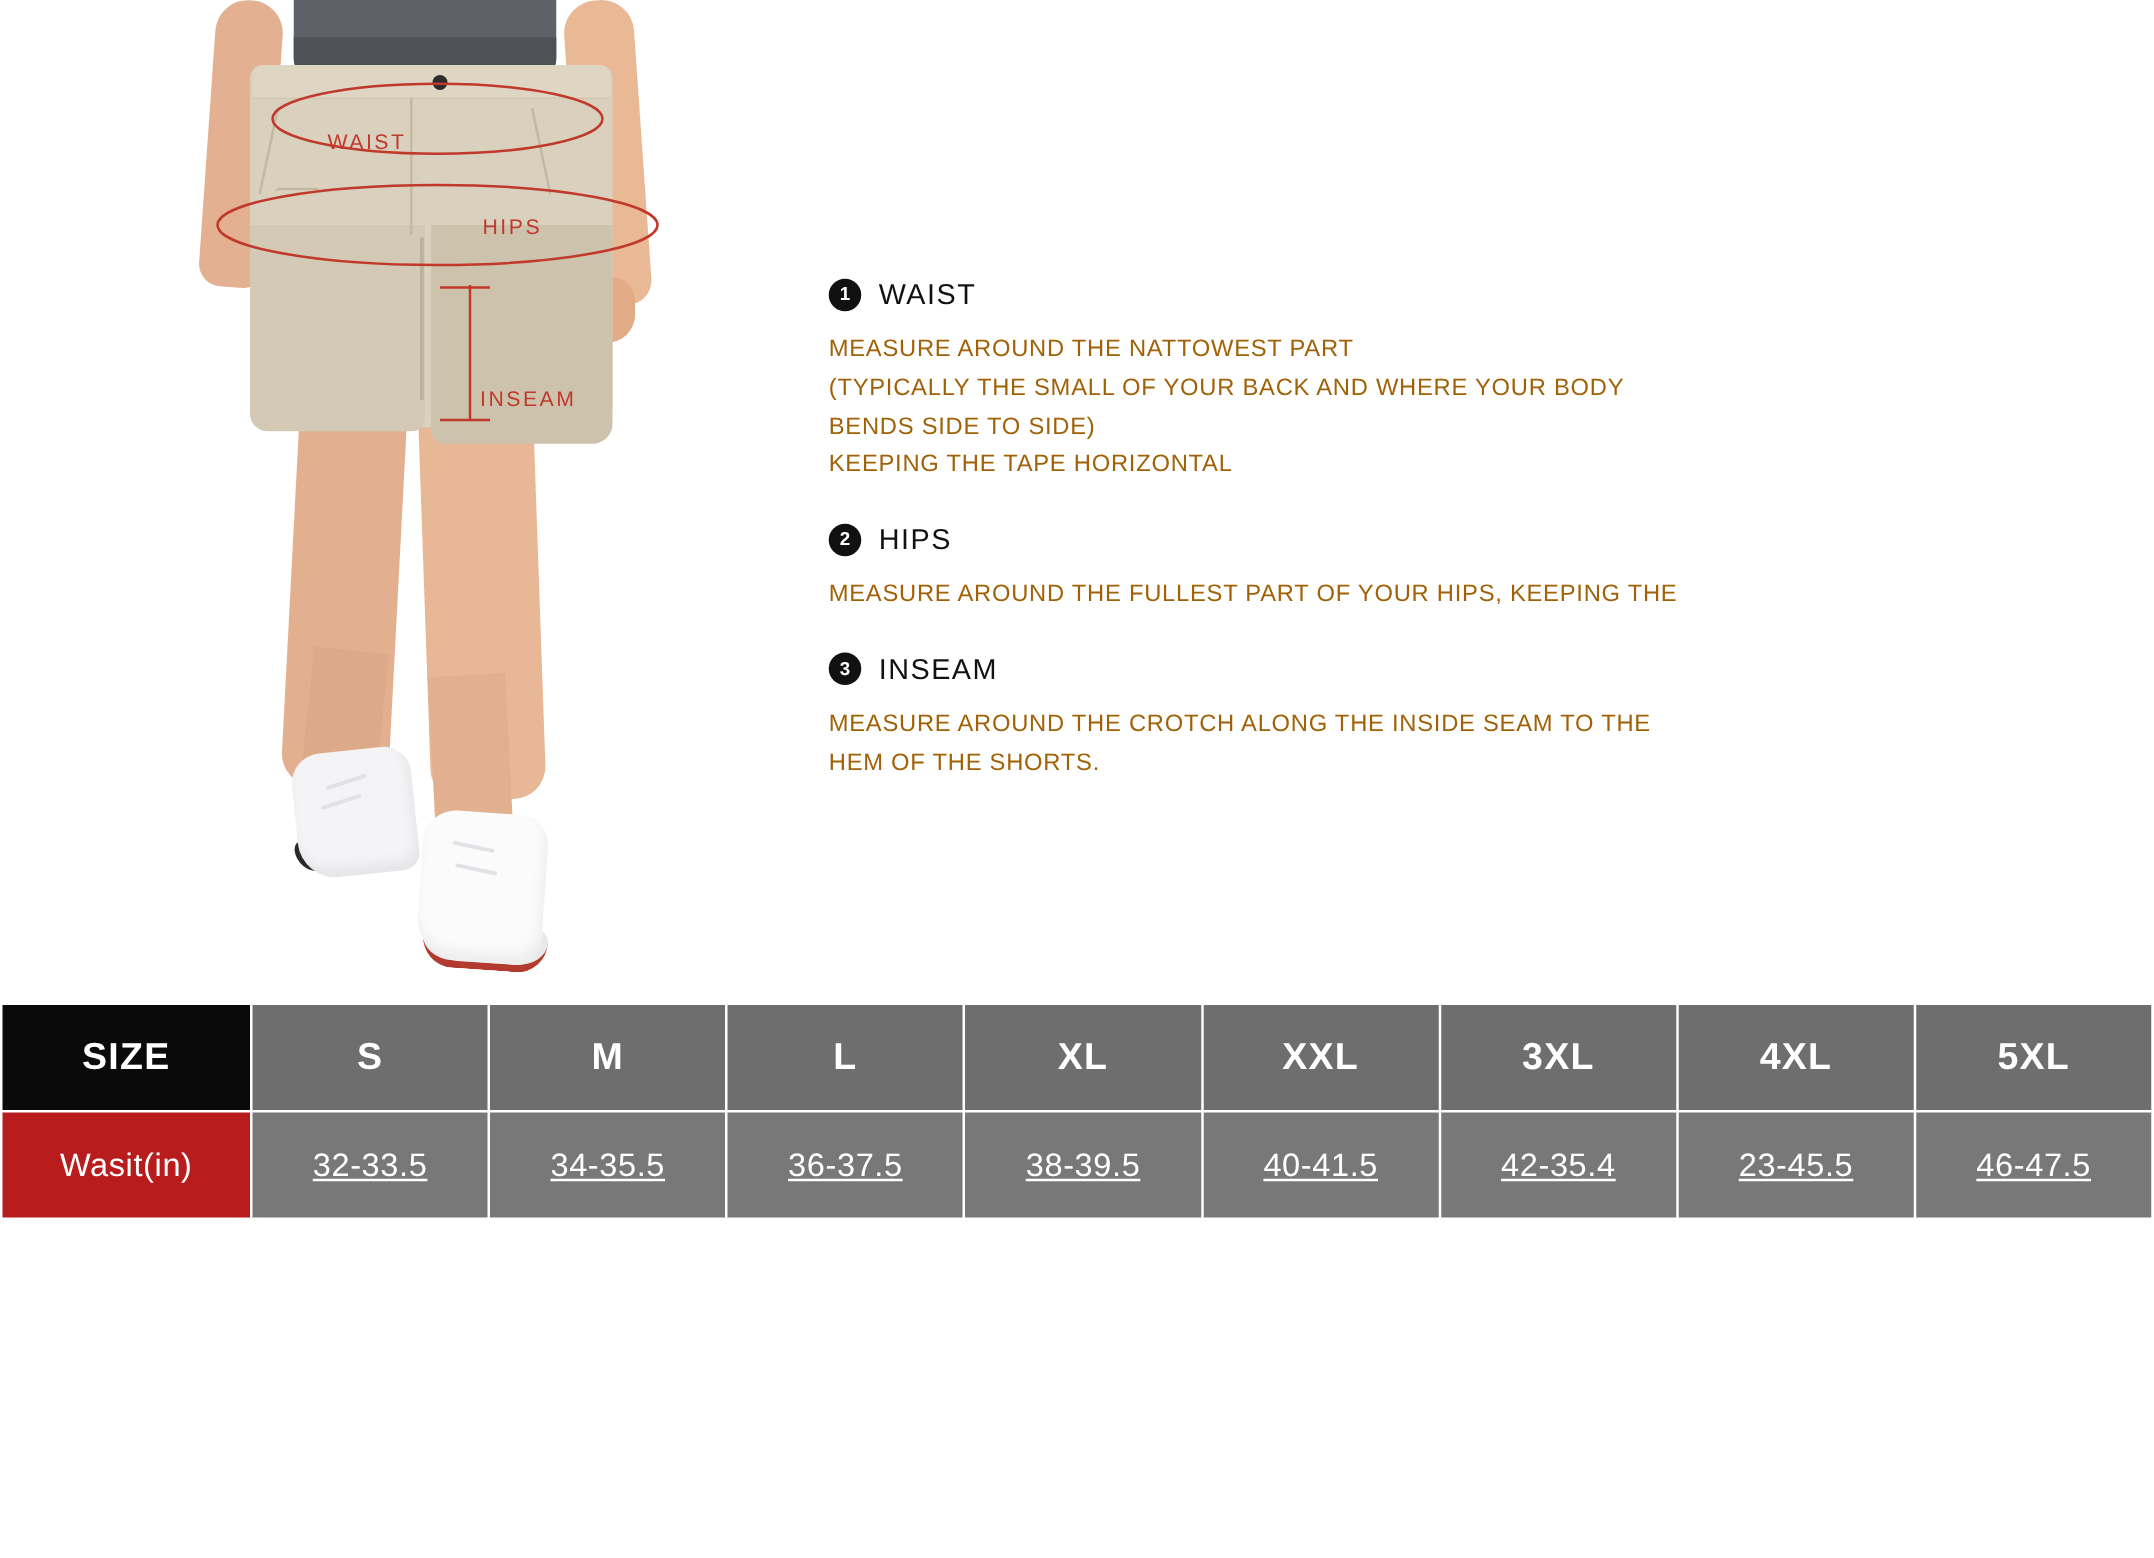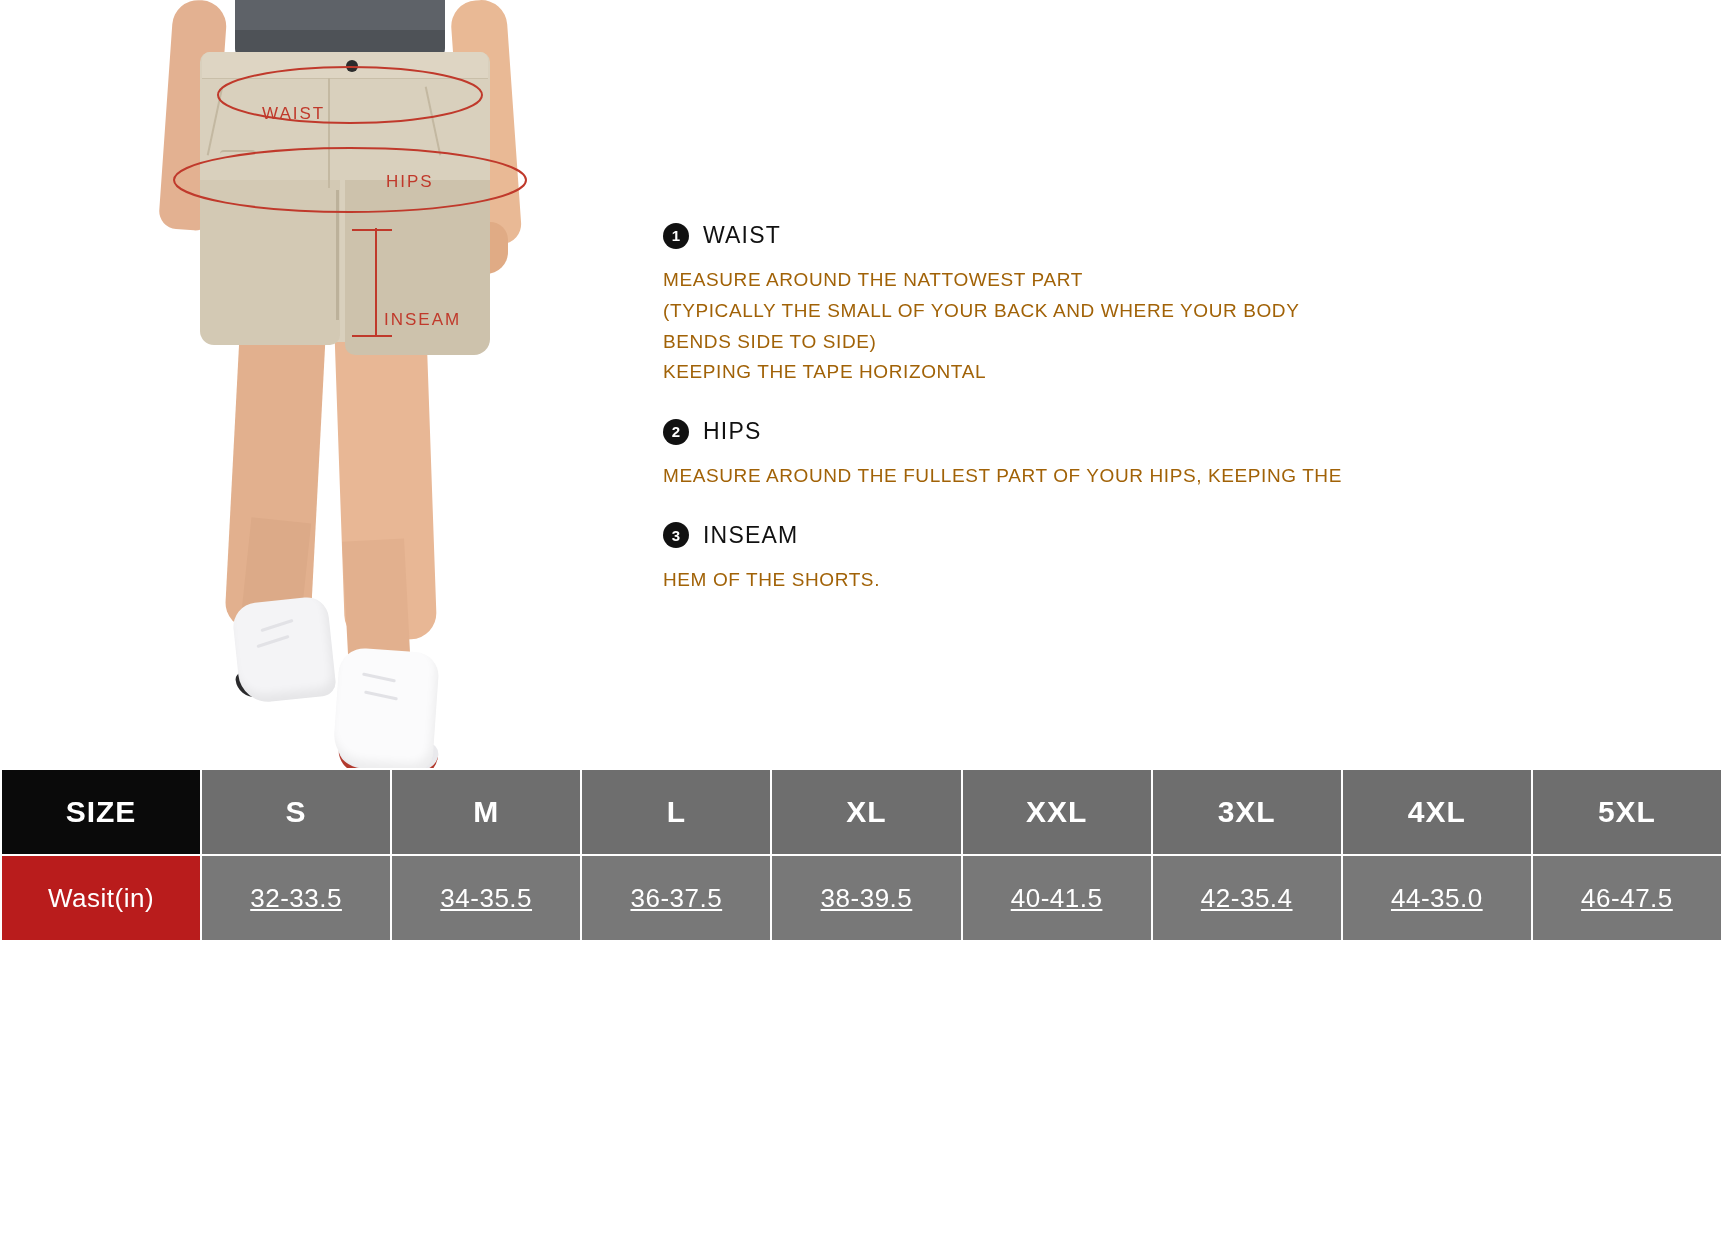--- a/index.html
+++ b/index.html
@@ -272,21 +272,21 @@
     font-size: 19px;
     color: #a16207;
     letter-spacing: 0.6px;
     line-height: 1.62;
   }
 
   
   #size-table {
     position: absolute;
     left: 0;
-    top: 768px;
+    top: 802px;
     width: 1723px;
     border-collapse: collapse;
     table-layout: fixed;
   }
   #size-table td, #size-table th {
     border: 2px solid #ffffff;
     text-align: center;
     color: #ffffff;
     font-family: "Liberation Sans", sans-serif;
   }
@@ -394,20 +394,21 @@
         <span class="instr-title">HIPS</span>
       </div>
       <div class="instr-line">MEASURE AROUND THE FULLEST PART OF YOUR HIPS, KEEPING THE</div>
     </div>
 
     <div class="instr-block">
       <div class="instr-head">
         <span class="num-badge">3</span>
         <span class="instr-title">INSEAM</span>
       </div>
+      <div class="instr-line">MEASURE AROUND THE CROTCH ALONG THE INSIDE SEAM TO THE</div>
       <div class="instr-line">HEM OF THE SHORTS.</div>
     </div>
 
   </div>
 </div>
 
 <table id="size-table">
   <tbody>
     <tr>
       <th class="hdr-corner">SIZE</th>
@@ -422,19 +423,19 @@
     </tr>
 
     <tr>
       <td class="row-label">Wasit(in)</td>
       <td class="cell">32-33.5</td>
       <td class="cell">34-35.5</td>
       <td class="cell">36-37.5</td>
       <td class="cell">38-39.5</td>
       <td class="cell">40-41.5</td>
       <td class="cell">42-35.4</td>
-      <td class="cell">44-35.0</td>
+      <td class="cell">23-45.5</td>
       <td class="cell">46-47.5</td>
     </tr>
 
 
   </tbody>
 </table>
 
 </body></html>

